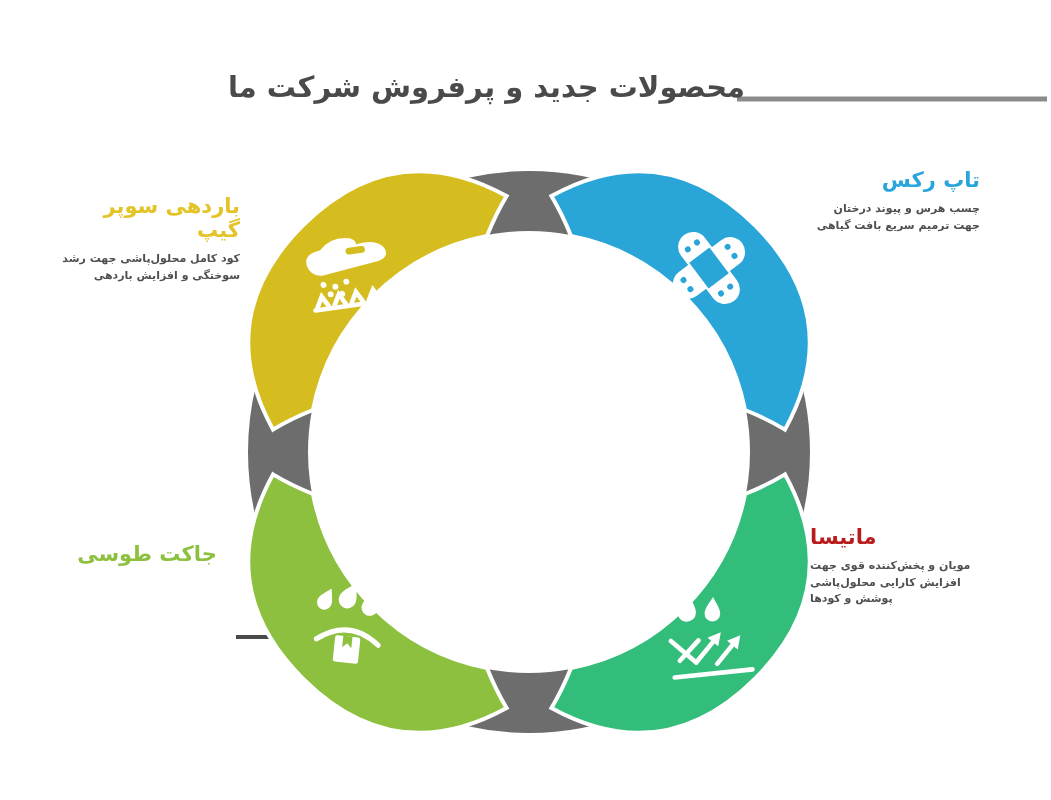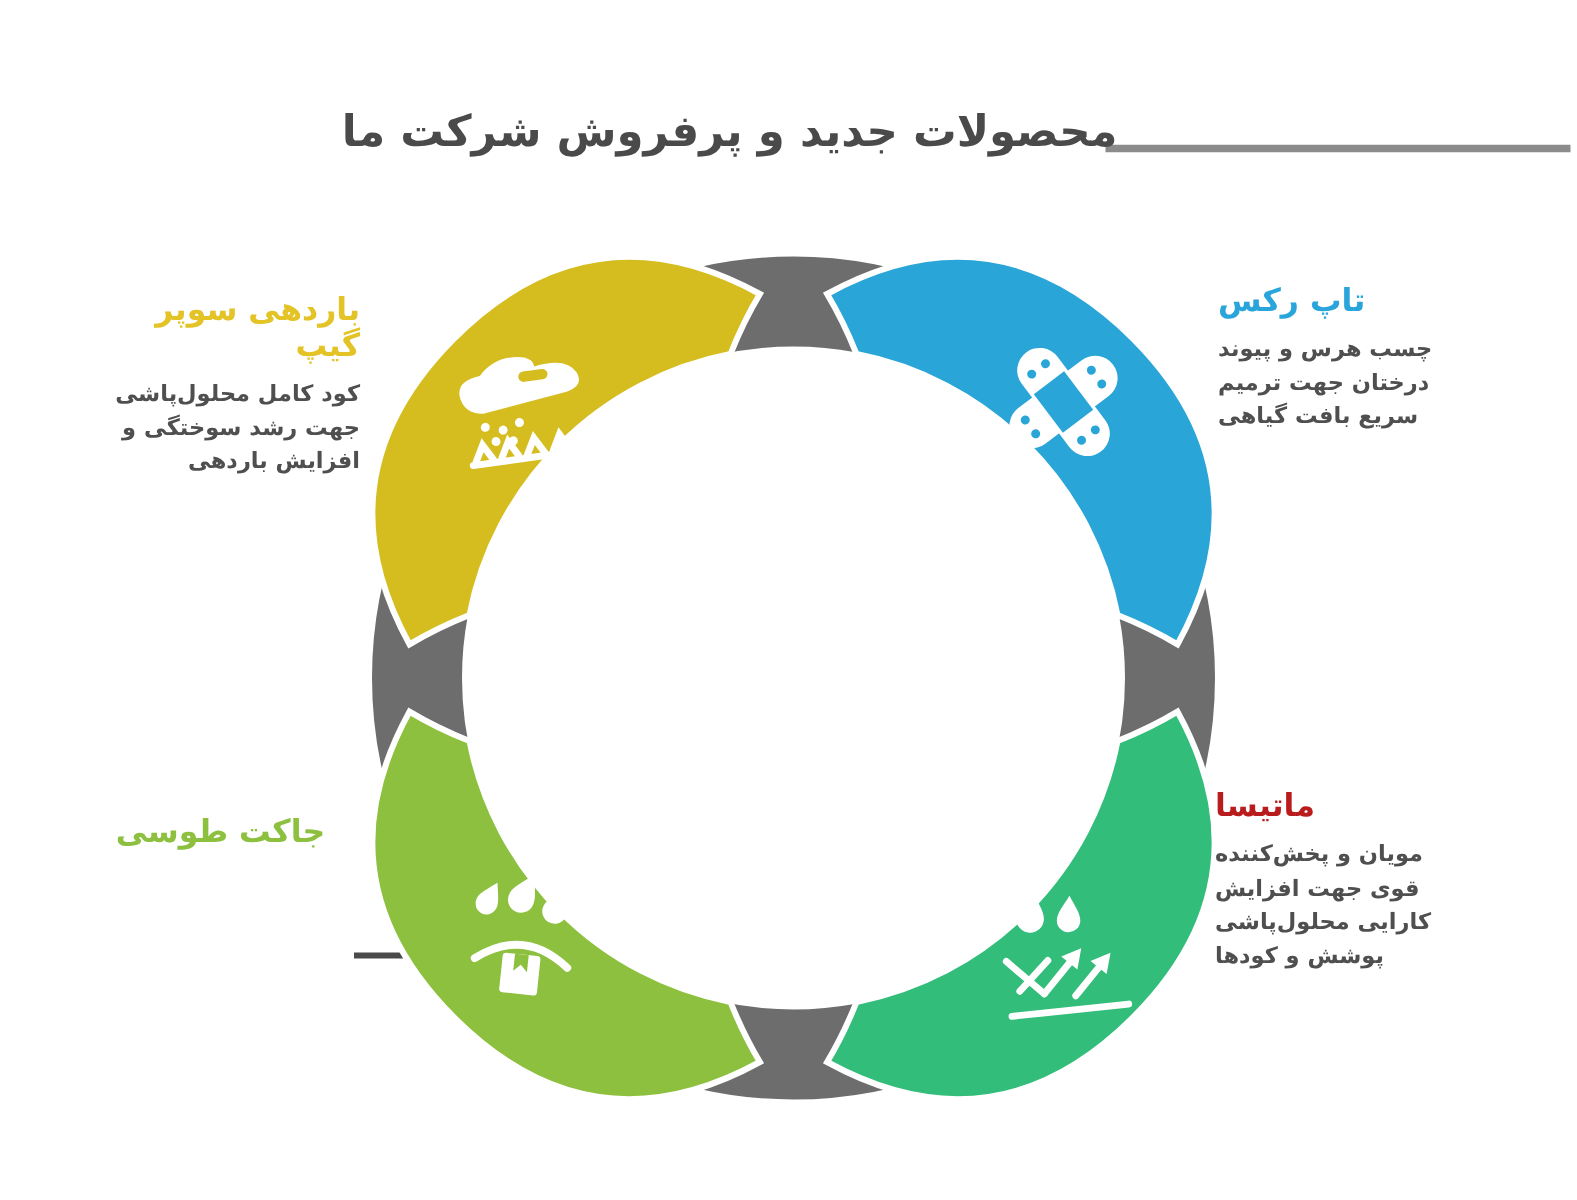--- a/index.html
+++ b/index.html
@@ -5,24 +5,24 @@
   html,body{margin:0;padding:0;}
   body{background:#ffffff;font-family:"DejaVu Sans","Liberation Sans",sans-serif;}
   .stage{position:relative;width:1051px;height:800px;background:#ffffff;overflow:hidden;margin-left:14px;}
   svg.diagram{position:absolute;left:0;top:0;}
   .title{
     position:absolute;top:70px;right:306px;
     font-size:29px;font-weight:bold;color:#4a4a4a;white-space:nowrap;
   }
   .block{position:absolute;}
   .block h3{margin:0 0 9px 0;font-size:21px;font-weight:bold;line-height:1.15;}
-  .block p{margin:0;font-size:15px;line-height:1.5;color:#4f4f4f;font-weight:bold;}
+  .block p{margin:0;font-size:11px;line-height:1.5;color:#4f4f4f;font-weight:bold;}
   .blk-top-left{right:811px;top:194px;width:185px;text-align:right;}
   .blk-top-left h3{color:#e3c326;}
-  .blk-top-right{left:812px;top:188px;width:168px;text-align:left;}
+  .blk-top-right{left:812px;top:168px;width:168px;text-align:right;}
   .blk-top-right h3{color:#29a5db;}
   .blk-bottom-left{left:52px;top:542px;width:190px;text-align:center;}
   .blk-bottom-left h3{color:#8cc03e;}
   .blk-bottom-right{left:810px;top:525px;width:172px;text-align:left;}
   .blk-bottom-right h3{color:#b91c1c;}
   .seg-body{stroke:#ffffff;stroke-width:4;}
   .wicon{fill:#ffffff;}
   .wstroke{fill:none;stroke:#ffffff;stroke-linecap:round;}
 </style>
 </head>

